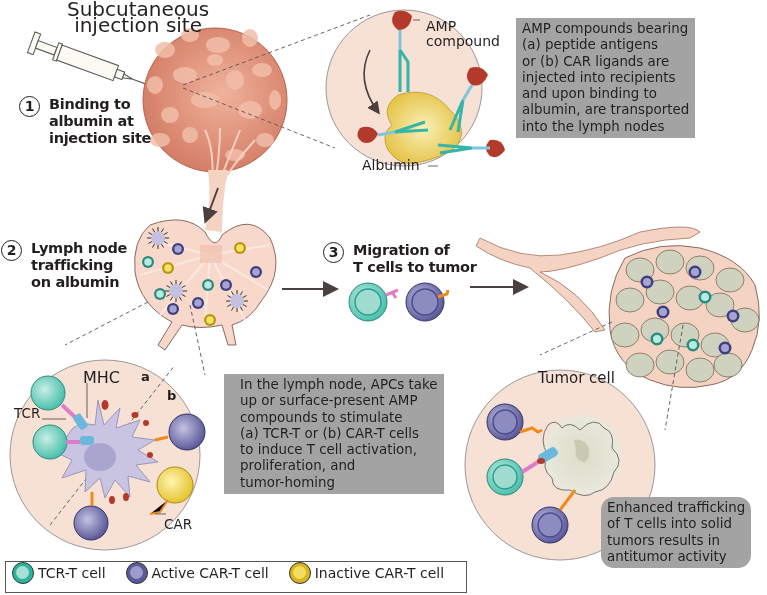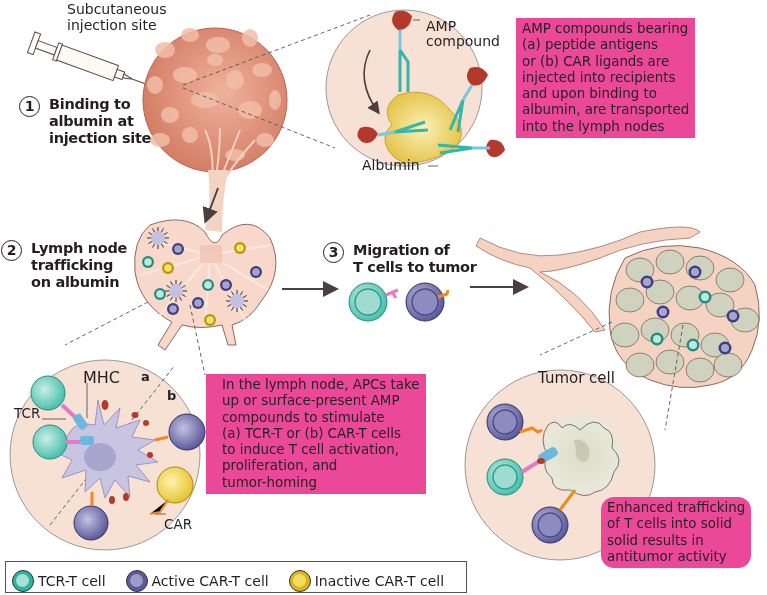--- a/index.html
+++ b/index.html
@@ -1,23 +1,23 @@
 <!DOCTYPE html>
 <html><head>
 <meta charset="utf-8">
 <style>
   html,body{margin:0;padding:0;background:#fff;}
   body{width:767px;height:595px;position:relative;overflow:hidden;font-family:"DejaVu Sans","Liberation Sans",sans-serif;color:#231f20;}
   #art{position:absolute;left:0;top:0;}
   .lbl{position:absolute;font-size:13px;line-height:15px;white-space:nowrap;}
   .step{position:absolute;font-weight:bold;font-size:14.5px;line-height:17px;letter-spacing:-0.3px;}
   .step .num{position:absolute;left:-30px;top:0;width:19px;height:19px;border:1.5px solid #231f20;border-radius:50%;text-align:center;line-height:19px;font-size:14px;}
-  .callout{position:absolute;background:#ec4899;font-size:13.4px;line-height:16.3px;padding:3px 6px;color:#231f20;}
+  .callout{position:absolute;background:#a3a3a3;font-size:13.4px;line-height:16.3px;padding:3px 6px;color:#231f20;}
   .callout p{margin:0;white-space:nowrap;}
-  .legend{position:absolute;left:5px;top:561px;width:460px;height:30px;border:1px solid #555;background:#fff;display:flex;align-items:flex-end;}
+  .legend{position:absolute;left:5px;top:561px;width:460px;height:30px;border:1px solid #555;background:#fff;display:flex;align-items:flex-start;}
   .leg-item{display:flex;align-items:center;margin-left:6px;margin-right:14px;font-size:14px;}
   .leg-dot{width:22px;height:22px;border-radius:50%;margin-right:4px;box-sizing:border-box;border:1.5px solid #333;position:relative;}
   .leg-dot i{position:absolute;left:3px;top:3px;width:13px;height:13px;border-radius:50%;}
 </style>
 </head>
 <body>
 
 <svg id="art" width="767" height="595" viewBox="0 0 767 595">
   <defs>
     <radialGradient id="gSkin" cx="0.55" cy="0.45" r="0.6">
@@ -315,21 +315,21 @@
     <circle cx="550" cy="525" r="18" fill="url(#gPurple)" stroke="#34346a" stroke-width="1"></circle>
     <circle cx="550" cy="525" r="12" fill="#8d8cc0" stroke="#4b4a8e" stroke-width="1.5"></circle>
     <path d="M520,432 L532,428 L538,432 L542,430" stroke="#f08a1c" stroke-width="3" fill="none"></path>
     <path d="M522,472 L538,462" stroke="#e07cc6" stroke-width="4"></path>
     <rect x="538" y="450" width="20" height="10" rx="4" fill="#6cb8dc" transform="rotate(-30 548 455)"></rect>
     <ellipse cx="541" cy="461" rx="4" ry="3" fill="#b33a2a"></ellipse>
     <path d="M560,510 L575,490" stroke="#f08a1c" stroke-width="3"></path>
   </g>
 </svg>
 
-<div class="lbl" style="left:67px;top:1px;font-size:14px;line-height:16px;">
+<div class="lbl" style="left:67px;top:1px;font-size:20px;line-height:16px;text-align:center;">
   <div>Subcutaneous</div>
   <div>injection site</div>
 </div>
 
 <div class="step" style="left:49px;top:96px;">
   <span class="num">1</span>
   <div>Binding to</div>
   <div>albumin at</div>
   <div>injection site</div>
 </div>
@@ -363,34 +363,34 @@
 <div class="callout" style="left:516px;top:18px;">
   <p>AMP compounds bearing</p>
   <p>(a) peptide antigens</p>
   <p>or (b) CAR ligands are</p>
   <p>injected into recipients</p>
   <p>and upon binding to</p>
   <p>albumin, are transported</p>
   <p>into the lymph nodes</p>
 </div>
 
-<div class="callout" style="left:206px;top:374px;padding-left:16px;">
+<div class="callout" style="left:224px;top:374px;padding-left:16px;">
   <p>In the lymph node, APCs take</p>
   <p>up or surface-present AMP</p>
   <p>compounds to stimulate</p>
   <p>(a) TCR-T or (b) CAR-T cells</p>
   <p>to induce T cell activation,</p>
   <p>proliferation, and</p>
   <p>tumor-homing</p>
 </div>
 
 <div class="callout" style="left:601px;top:497px;border-radius:13px;">
   <p>Enhanced trafficking</p>
   <p>of T cells into solid</p>
-  <p>solid results in</p>
+  <p>tumors results in</p>
   <p>antitumor activity</p>
 </div>
 
 <div class="legend">
   <div class="leg-item">
     <span class="leg-dot" style="background:#2bb5a0;">
         <i style="background:#a8e0d4;"></i>
       </span>
     <span>TCR-T cell</span>
   </div>

